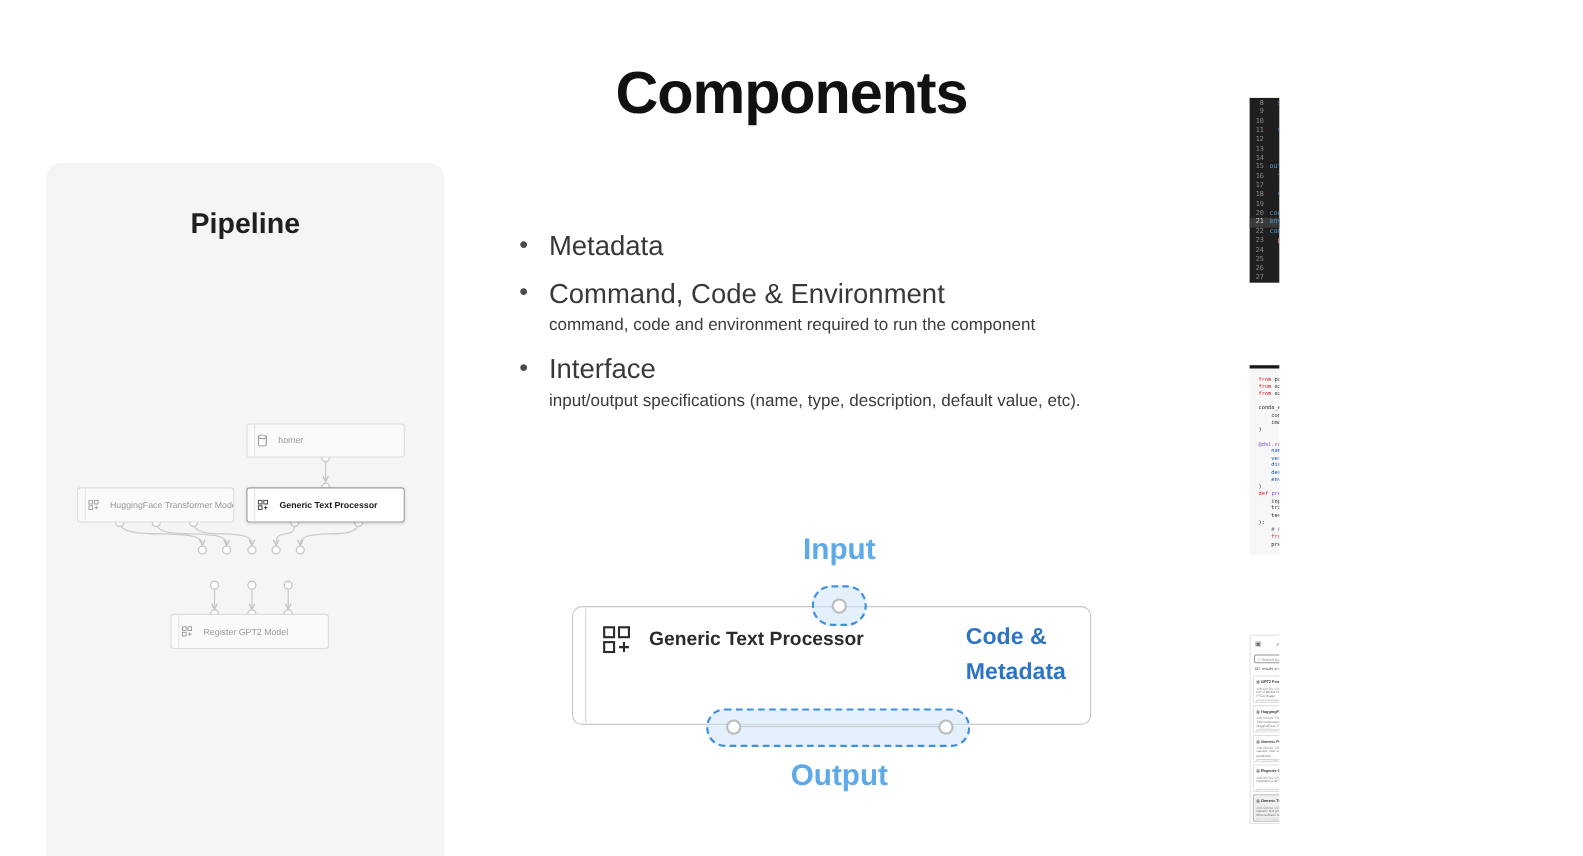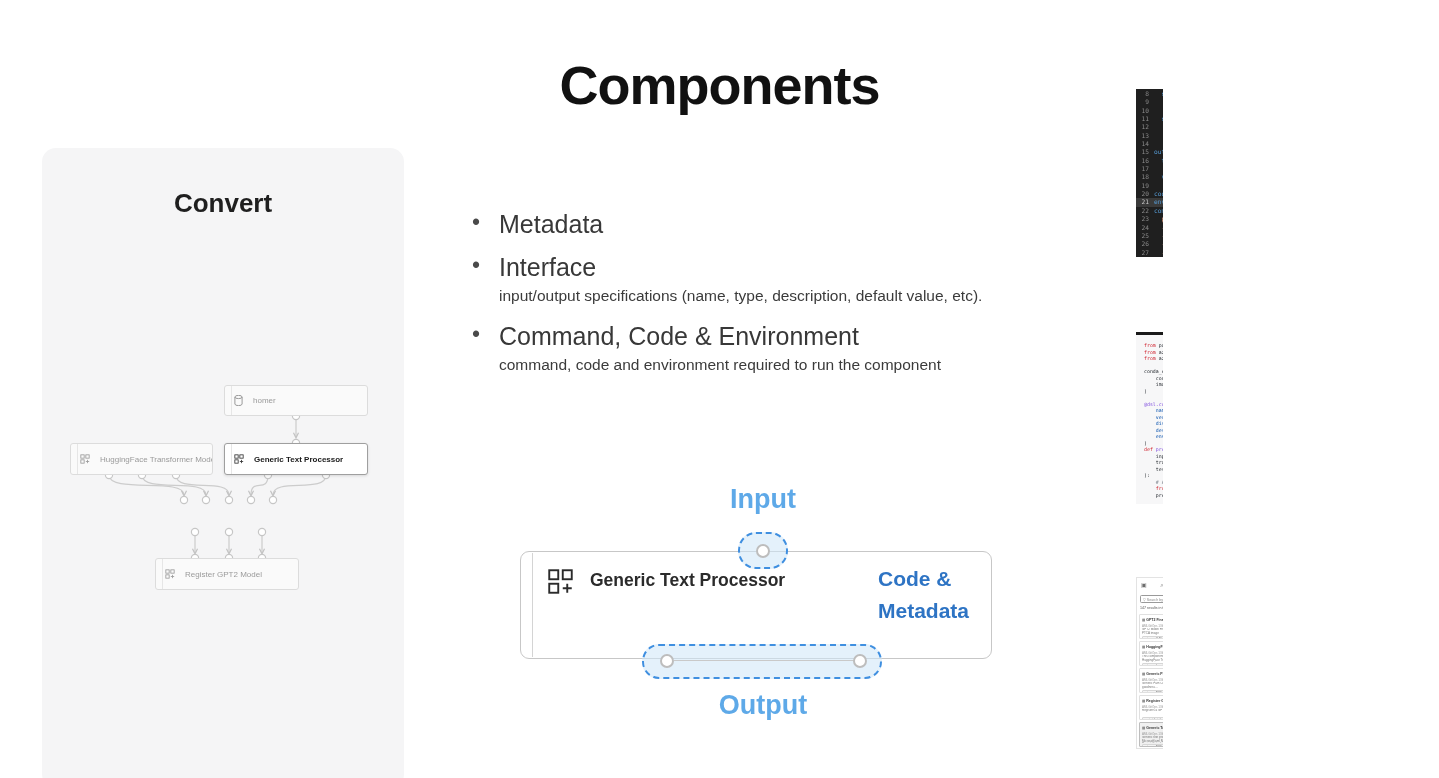--- a/index.html
+++ b/index.html
@@ -122,21 +122,21 @@
   .dp-more{border:0.5px solid #bbb;border-radius:1px;font-size:3.2px;color:#666;padding:1px 1.5px;background:#fff;}
 </style>
 </head>
 <body>
 
 <div class="slide">
 
   <div class="page-title">Components</div>
 
   <section class="pipeline-panel">
-    <div class="pipeline-heading">Convert</div>
+    <div class="pipeline-heading">Pipeline</div>
 
     <svg class="edges-svg" width="362" height="640" viewBox="0 0 362 640">
       <defs>
         <marker id="arr" viewBox="0 0 10 10" markerWidth="7" markerHeight="7" refX="7" refY="5" orient="auto">
           <path d="M2,2 L8,5 L2,8" fill="none" stroke="#c2c2c2" stroke-width="1.4"></path>
         </marker>
       </defs>
       <g stroke="#cccccc" stroke-width="1.2" fill="none">
         <path d="M254,268 L254,289" marker-end="url(#arr)"></path>
         <path d="M67,327 C67,346 142,329 142,347" marker-end="url(#arr)"></path>
@@ -208,26 +208,26 @@
         </svg>
       <span class="nlabel">Register GPT2 Model</span>
     </div>
   </section>
 
   <section class="bullets">
     <div class="bullet-item">
       <div class="bullet-heading">Metadata</div>
     </div>
     <div class="bullet-item">
+      <div class="bullet-heading">Command, Code &amp; Environment</div>
+      <div class="bullet-detail">command, code and environment required to run the component</div>
+    </div>
+    <div class="bullet-item">
       <div class="bullet-heading">Interface</div>
       <div class="bullet-detail">input/output specifications (name, type, description, default value, etc).</div>
-    </div>
-    <div class="bullet-item">
-      <div class="bullet-heading">Command, Code &amp; Environment</div>
-      <div class="bullet-detail">command, code and environment required to run the component</div>
     </div>
   </section>
 
   <div class="io-label" style="left: 663px; top: 452px;">Input</div>
 
   <div class="comp-card"></div>
   <div class="comp-spine"></div>
   <svg class="abs" style="left:547px;top:536px;" width="27" height="27" viewBox="0 0 24 24" fill="none" stroke="#2b2b2b" stroke-width="1.7">
       <rect x="2" y="2" width="8" height="8"></rect>
       <rect x="14" y="2" width="8" height="8"></rect>

